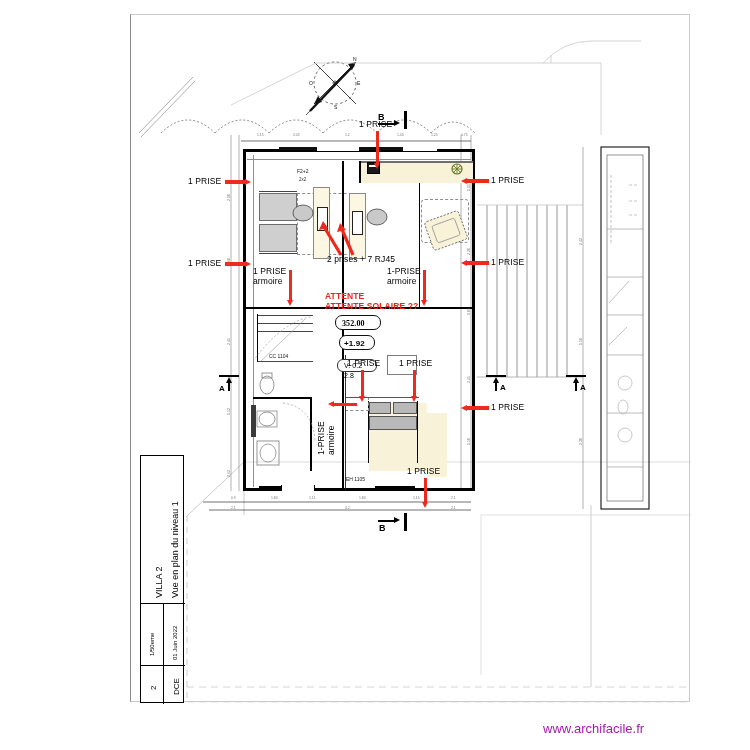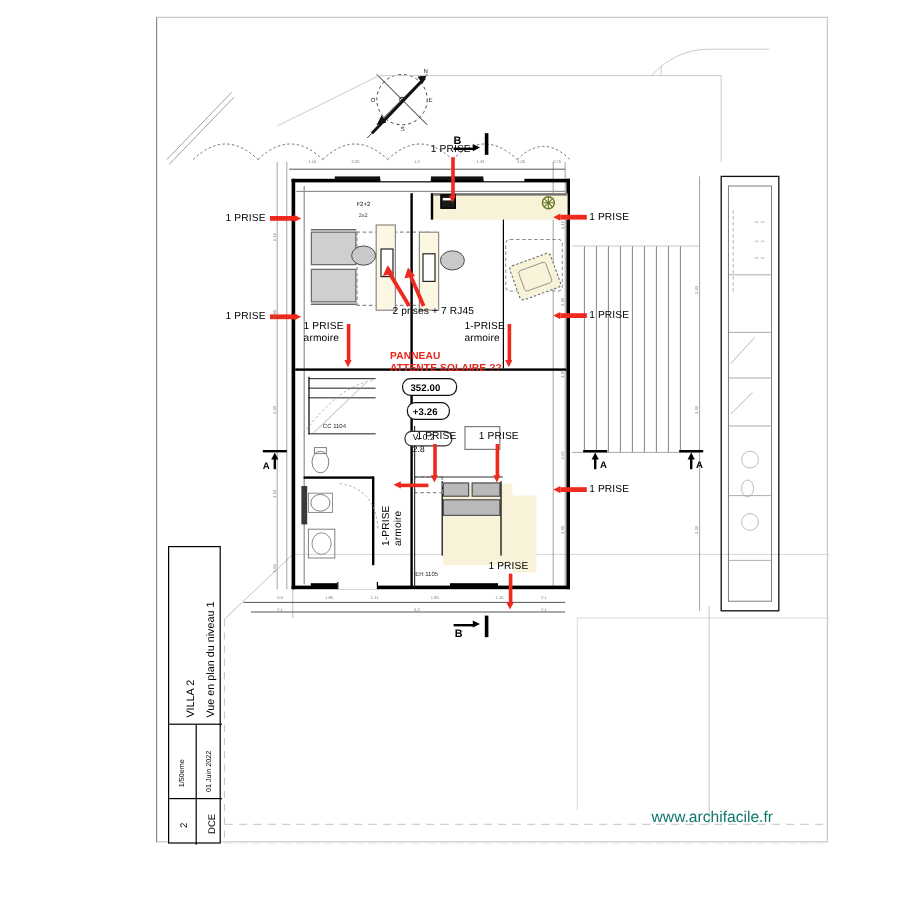--- a/index.html
+++ b/index.html
@@ -51,21 +51,21 @@
     border:1px solid #000;box-sizing:border-box;background:#fff;
   }
   #tb-main{position:absolute;left:0;top:0;width:44px;height:148px;border-bottom:1px solid #000;box-sizing:border-box;}
   #tb-mid{position:absolute;left:0;top:148px;width:44px;height:62px;border-bottom:1px solid #000;box-sizing:border-box;}
   #tb-bot{position:absolute;left:0;top:210px;width:44px;height:38px;box-sizing:border-box;}
   #tb-mid .sep,#tb-bot .sep{position:absolute;left:22px;top:0;width:1px;height:100%;background:#000;}
   .tbtxt{position:absolute;transform-origin:0 0;transform:rotate(-90deg);white-space:nowrap;font-size:9px;}
   .tbtxt.s{font-size:6px;}
 
   #footer{
-    position:absolute;left:543px;top:673px;font-size:13px;color:#0f766e;
+    position:absolute;left:543px;top:721px;font-size:13px;color:#a21caf;
     font-family:"Liberation Sans", sans-serif;
   }
 
   
   #compass{position:absolute;left:173px;top:36px;width:62px;height:72px;}
 </style>
 </head>
 <body>
 
 <div id="sheet">
@@ -292,37 +292,37 @@
   </div>
 
   <div style="position:absolute;left:435px;top:360px;">
     <div style="position:absolute;left:0;top:0;width:20px;height:2px;background:#000;"></div>
     <div class="ah ah-u" style="left:7px;top:2px;border-bottom-color:#000;"></div>
     <div style="position:absolute;left:9px;top:6px;width:2px;height:10px;background:#000;"></div>
     <span class="lbl" style="left:14px;top:8px;font-size:8px;font-weight:bold;">A</span>
   </div>
 
   <div style="position:absolute;left:204px;top:300px;width:44px;height:13px;border:1.3px solid #111;border-radius:7px;background:#fff;">
-    <span class="lbl" style="left:6px;top:2.5px;font-size:8px;font-weight:bold;">352.00</span>
+    <span class="lbl" style="left:6px;top:2.5px;font-size:8px;font-weight:bold;font-family:Liberation Serif, serif;">352.00</span>
   </div>
   <div style="position:absolute;left:208px;top:320px;width:34px;height:13px;border:1.3px solid #111;border-radius:7px;background:#fff;">
-    <span class="lbl" style="left:4px;top:2.5px;font-size:8px;font-weight:bold;">+3.26</span>
+    <span class="lbl" style="left:4px;top:2.5px;font-size:8px;font-weight:bold;">+1.92</span>
   </div>
   <div style="position:absolute;left:206px;top:344px;width:38px;height:11px;border:1px solid #333;border-radius:6px;background:#fff;">
     <span class="lbl sm" style="left:6px;top:2px;">V. 0.2</span>
   </div>
   <span class="lbl sm" style="left:213px;top:357px;">2.8</span>
 
   <span class="tiny" style="left:166px;top:154px;font-size:5px;color:#222;">F2+2</span>
   <span class="tiny" style="left:168px;top:162px;font-size:4.5px;color:#333;">2x2</span>
   <span class="tiny" style="left:138px;top:339px;font-size:5px;color:#222;">CC 1104</span>
   <span class="tiny" style="left:215px;top:462px;font-size:5px;color:#222;">EH 1105</span>
 
   <div style="position:absolute;left:194px;top:277px;">
-    <span class="lbl red" style="left:0;top:0;">PANNEAU</span>
+    <span class="lbl red" style="left:0;top:0;">ATTENTE</span>
     <span class="lbl red" style="left:0;top:10px;">ATTENTE SOLAIRE ??</span>
   </div>
 
   <div style="position:absolute;left:228px;top:105px;">
     <span class="lbl" style="left:0;top:0;">1 PRISE</span>
     <div class="arw" style="left:17px;top:11px;width:3.2px;height:34px;"></div>
     <div class="ah ah-d" style="left:14.8px;top:43px;"></div>
   </div>
 
   <div style="position:absolute;left:57px;top:162px;">

